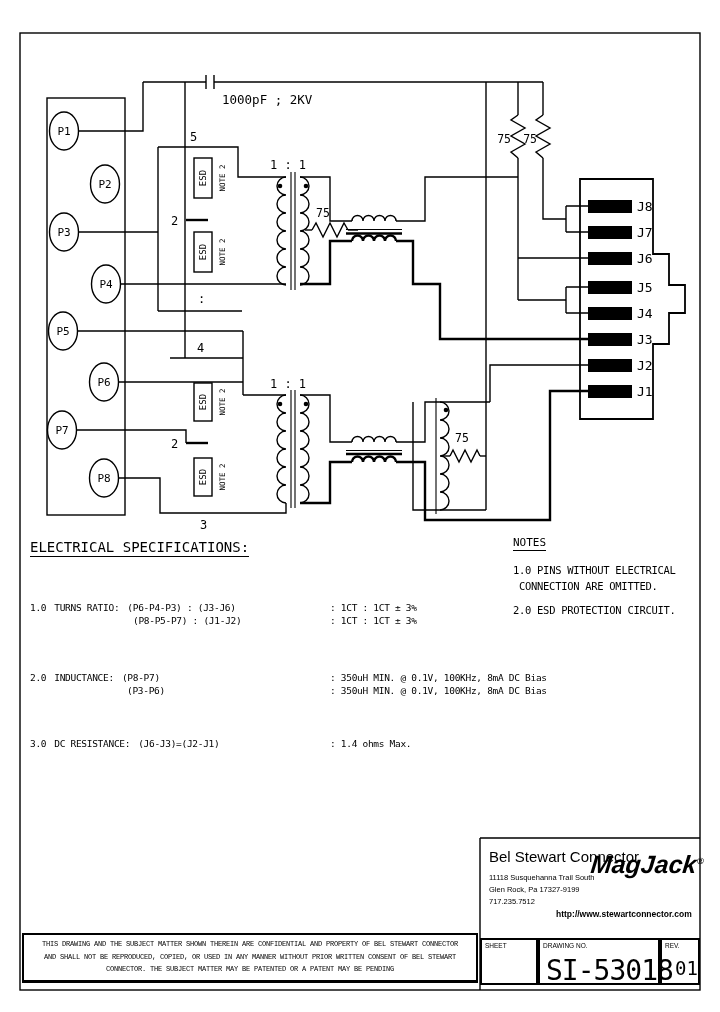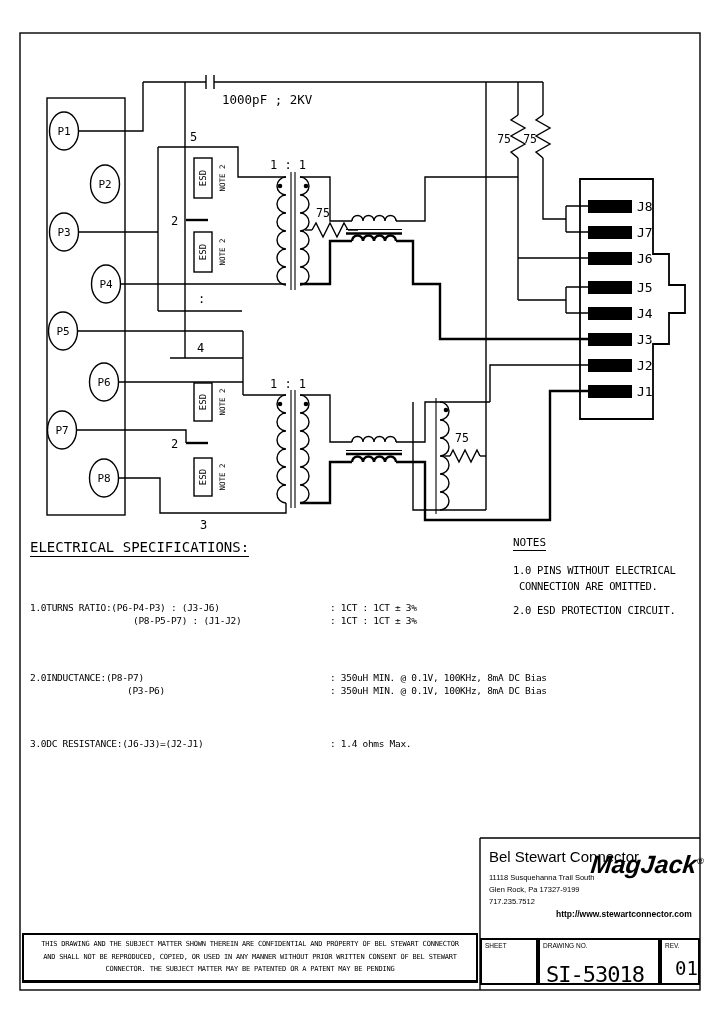--- a/index.html
+++ b/index.html
@@ -3,23 +3,23 @@
 <meta charset="utf-8">
 <style>
   html,body{margin:0;padding:0;background:#fdfdfd;}
   #page{position:relative;width:720px;height:1012px;background:#ffffff;overflow:hidden;
         font-family:"DejaVu Sans Mono",monospace;color:#000;}
   .abs{position:absolute;white-space:nowrap;}
   .spec{font-size:9.5px;letter-spacing:-0.3px;}
   .spec-h{font-size:14px;border-bottom:1px solid #000;padding-bottom:1px;}
   .notes-h{font-size:11px;border-bottom:1px solid #000;padding-bottom:1px;}
   .note-line{font-size:10.5px;letter-spacing:-0.3px;}
-  .ml{}
+  .ml{margin-left:8px;}
   .disc-box{left:22px;top:933px;width:452px;height:42px;border:2px solid #000;border-bottom-width:3px;
-            text-align:center;font-size:7px;line-height:12.5px;padding-top:3px;letter-spacing:-0.2px;}
+            text-align:center;font-size:7px;line-height:12.5px;padding-top:3px;letter-spacing:-0.2px;font-family:Liberation Mono, monospace;}
   .tb-box{border:2px solid #000;position:absolute;}
   .tb-label{position:absolute;left:3px;top:2px;font-size:6.5px;font-family:"Liberation Sans",sans-serif;}
   .company{font-family:"Liberation Sans",sans-serif;}
   svg{position:absolute;left:0;top:0;}
   svg path,svg line,svg rect.o,svg ellipse{fill:none;stroke:#000;stroke-width:1.4;}
   svg .tk{stroke-width:2.4;}
   svg .thin{stroke-width:1.1;}
   svg .outline{stroke-width:1.8;}
   svg text{fill:#000;font-family:"DejaVu Sans Mono",monospace;stroke:none;}
   svg rect.pin{fill:#000;stroke:none;}
@@ -237,20 +237,20 @@
     <div>AND SHALL NOT BE REPRODUCED, COPIED, OR USED IN ANY MANNER WITHOUT PRIOR WRITTEN CONSENT OF BEL STEWART</div>
     <div>CONNECTOR.  THE SUBJECT MATTER MAY BE PATENTED OR A PATENT MAY BE PENDING</div>
   </div>
 
   <div class="tb-box" style="left:480px;top:938px;width:54px;height:43px;">
     <div class="tb-label">SHEET</div>
     <div class="abs" style="left:10px;top:27px;font-size:10px;margin-top:44px;">1 OF 4</div>
   </div>
   <div class="tb-box" style="left:538px;top:938px;width:118px;height:43px;">
     <div class="tb-label">DRAWING NO.</div>
-    <div class="abs" style="left:6px;top:14px;font-size:22px;letter-spacing:-1px;margin-top:8px;">SI-53018</div>
+    <div class="abs" style="left:6px;top:14px;font-size:28px;letter-spacing:-1px;">SI-53018</div>
   </div>
   <div class="tb-box" style="left:660px;top:938px;width:36px;height:43px;">
     <div class="tb-label">REV.</div>
     <div class="abs" style="left:5px;top:17px;font-size:19px;margin-left:8px;">01</div>
   </div>
 
 </div>
 
 </body></html>

